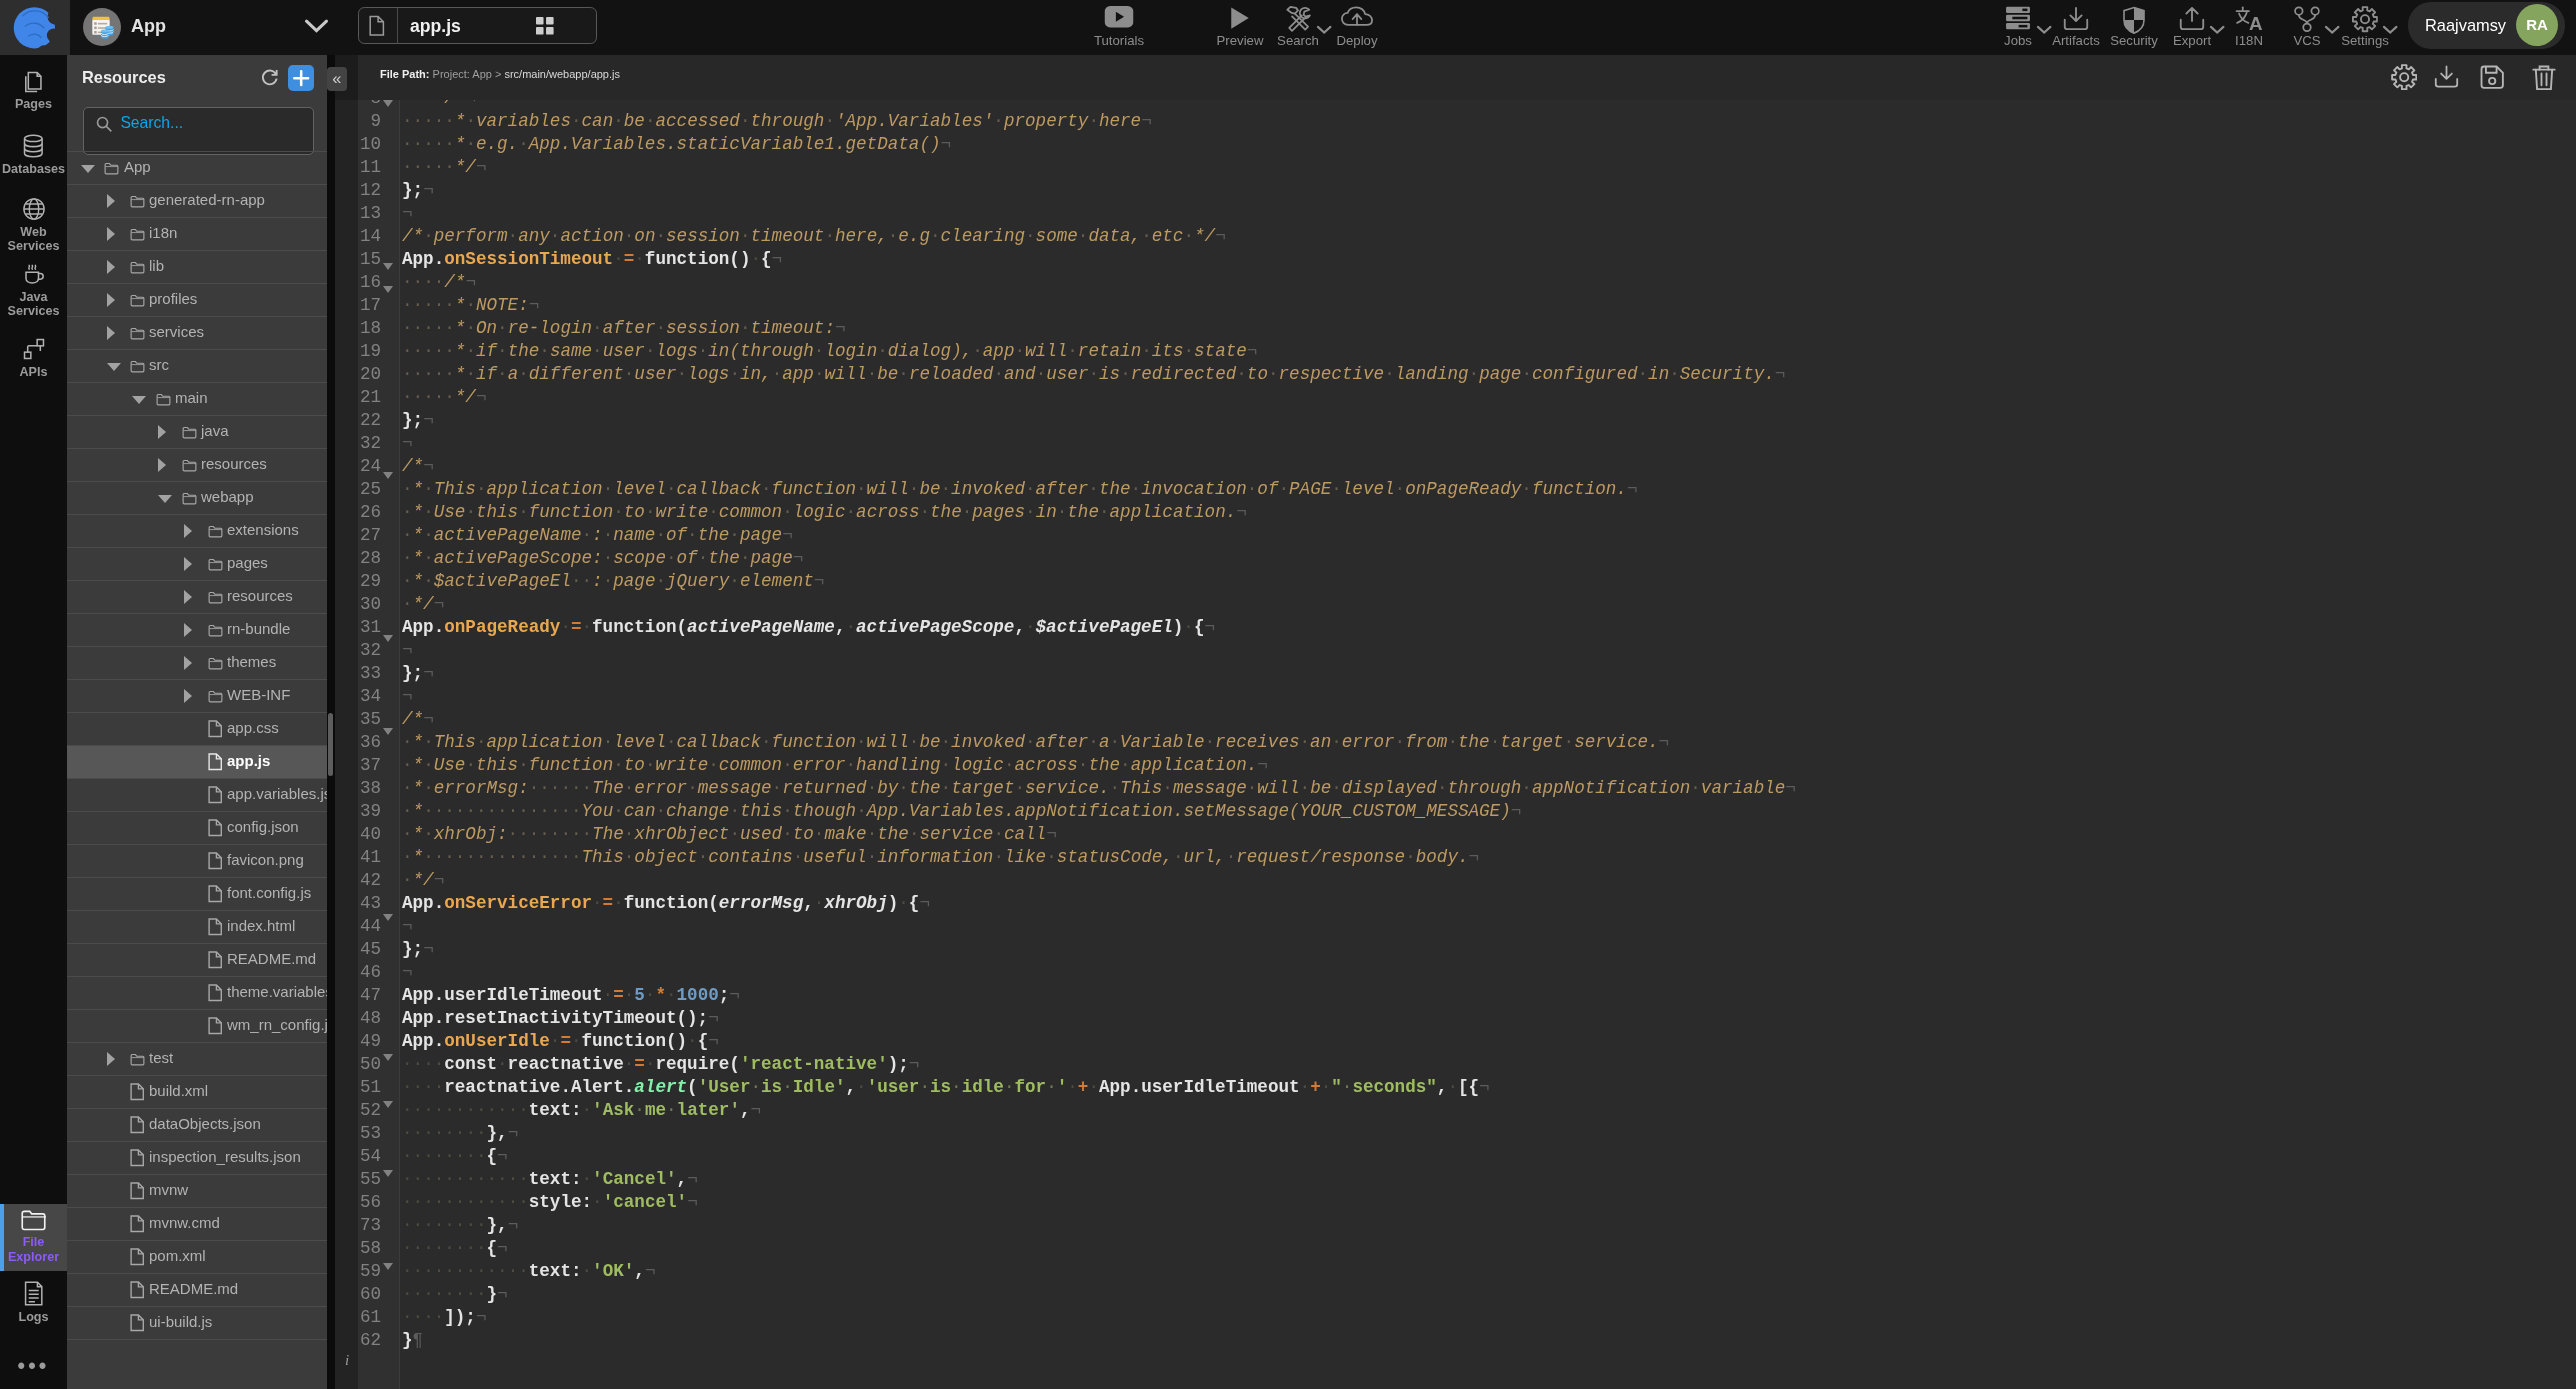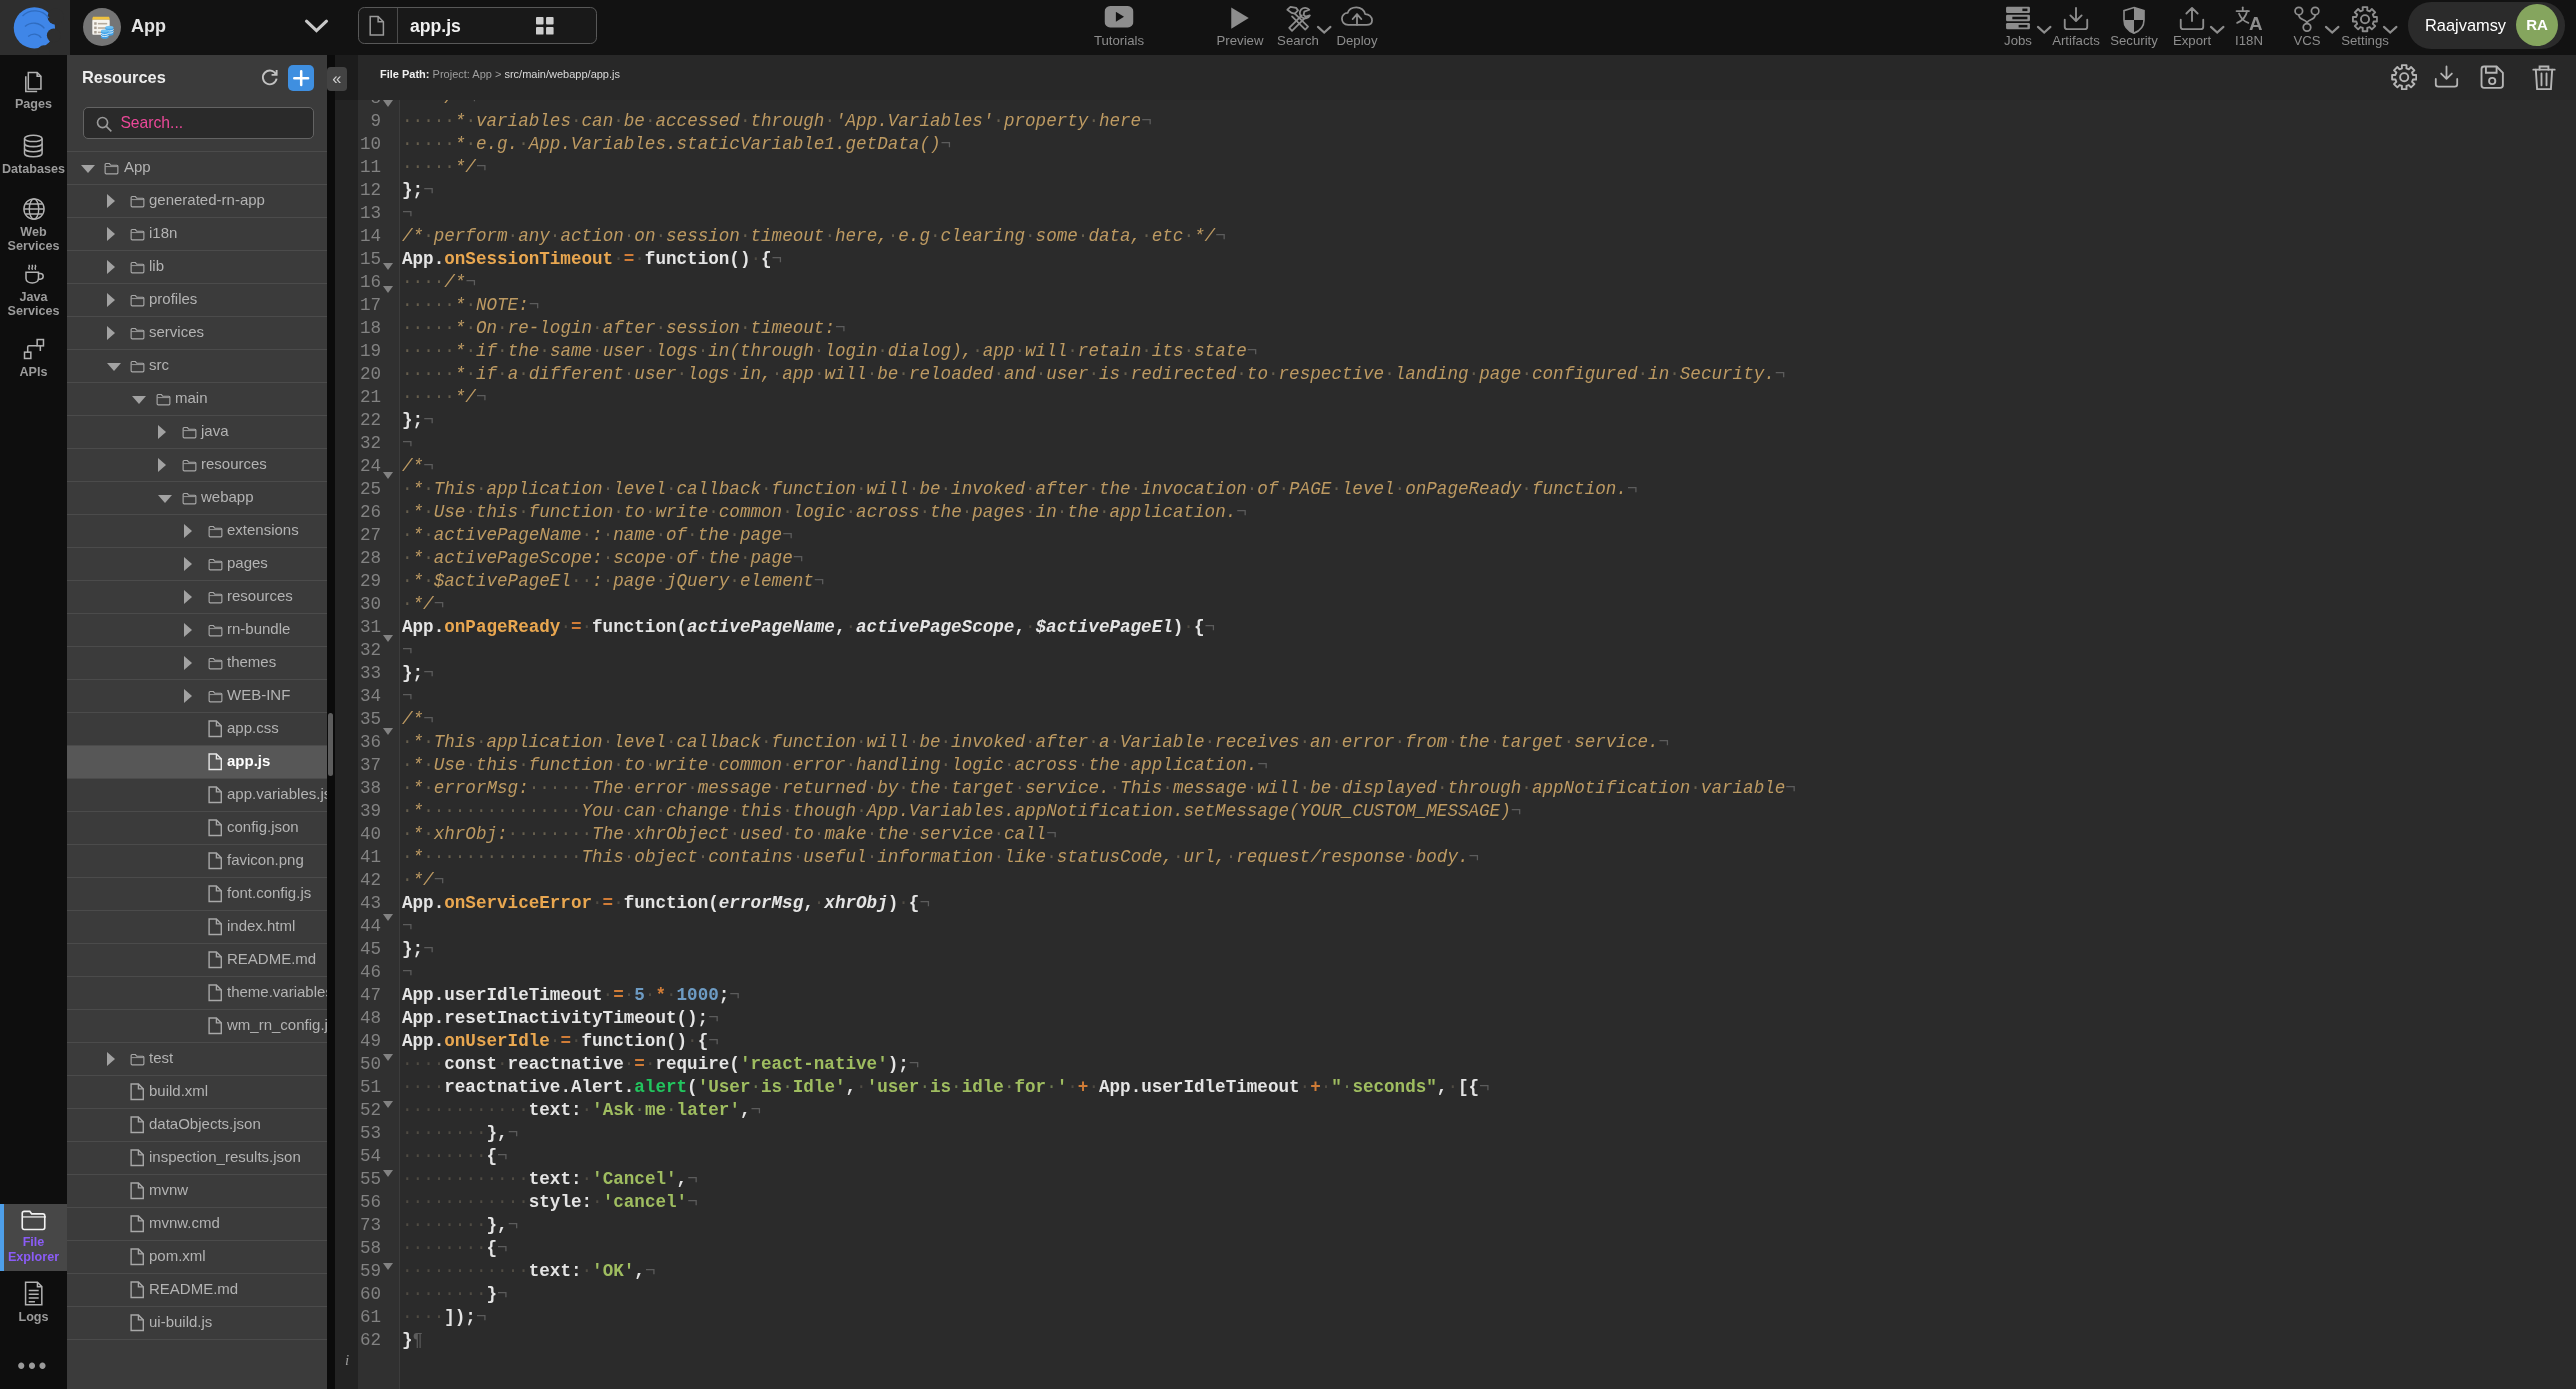--- a/index.html
+++ b/index.html
@@ -14,21 +14,21 @@
 #tabname{position:absolute;left:410px;top:16.4px;color:#f0f0f0;font-size:17.6px;font-weight:bold}
 #pill{position:absolute;left:2408px;top:1.9px;width:157px;height:47px;border-radius:23px;background:#2b2b2b}
 #pillname{position:absolute;left:2425px;top:15.7px;color:#fff;font-size:16.4px;font-weight:normal}
 #ra{position:absolute;left:2516px;top:4.4px;width:42px;height:42px;border-radius:50%;background:#85a55e;color:#fff;font-size:15px;font-weight:bold;text-align:center;line-height:42px}
 #rail{position:absolute;left:0;top:55px;width:67px;height:1335px;background:#0e0e0e}
 .railitem{position:absolute;left:0;width:67px;text-align:center;color:#9b9b9b;font-size:12.6px;font-weight:bold;line-height:14.5px}
 .railitem svg{display:block;margin:0 auto 3.8px}
 #panel{position:absolute;left:67px;top:55px;width:260px;height:1335px;background:#3b3b3b;overflow:hidden}
 #restitle{position:absolute;left:15px;top:12.6px;color:#ececec;font-size:16.4px;font-weight:bold}
 #plusbtn{position:absolute;left:221px;top:10px;width:26.4px;height:26.4px;border-radius:5px;background:#3f8fe0}
-#search{position:absolute;left:16.4px;top:52px;width:231px;height:32px;border:1.3px solid #636363;border-radius:5px;background:#2a2a2a;color:#ec4899;font-size:15.7px;line-height:30px}
+#search{position:absolute;left:16.4px;top:52px;width:231px;height:48px;border:1.3px solid #636363;border-radius:5px;background:#2a2a2a;color:#0ea5e9;font-size:15.7px;line-height:30px}
 #search span{margin-left:36px}
 #tree{position:absolute;left:0;top:96px;width:260px}
 .trow{position:relative;width:260px;height:33px;border-top:1.3px solid #4b4b4b}
 .trow.sel{background:#575757}
 .tlabel{position:absolute;top:6.3px;color:#b3b3b3;font-size:15px;white-space:nowrap}
 .trow.sel .tlabel{color:#fff;font-weight:bold}
 .trow.sel .tic{color:#e8e8e8}
 .car{position:absolute;width:0;height:0}
 .car.down{top:12.6px;border-left:7px solid transparent;border-right:7px solid transparent;border-top:8.2px solid #a2a2a2}
 .car.right{top:9.4px;border-top:7px solid transparent;border-bottom:7px solid transparent;border-left:8.2px solid #a2a2a2}
@@ -50,21 +50,21 @@
 #gutsep{position:absolute;left:64px;top:0;width:1.3px;height:1290px;background:#3c3c3c}
 #gutter{position:absolute;left:0;top:-12.6px;width:46px;text-align:right;font-family:"Liberation Mono",monospace;font-size:17.6px;line-height:23px;color:#828282}
 #code{position:absolute;left:67px;top:-12.6px;font-family:"Liberation Mono",monospace;font-size:17.6px;line-height:23px;color:#e4e4e4;font-weight:bold;white-space:pre}
 .cl{height:23px}
 .gl{height:23px}
 .c{color:#bd9a62;font-style:italic;font-weight:normal}
 .f{color:#e9a750}
 .o{color:#d07c37}
 .n{color:#6d9bc3}
 .s{color:#9fbd60}
-.a{color:#22c55e;}
+.a{color:#86efac;font-style:italic}
 .i{font-style:italic}
 .q{color:#5c5c5c;font-weight:normal;font-style:normal}
 u{text-decoration:none;color:#4f4b43;font-style:normal;font-weight:normal}
 .c u{color:#665e4d}
 .s u{color:#6d7a50}
 .fold{position:absolute;left:48px;width:0;height:0;border-left:5.7px solid transparent;border-right:5.7px solid transparent;border-top:7px solid #909090;opacity:.85}
 #infoi{position:absolute;left:10px;top:1252px;width:12.6px;color:#9a9a9a;font-size:15px;font-style:italic;font-family:"Liberation Serif",serif}
 </style></head><body>
 <div id="topbar">
   <div id="logotile"><svg width="70" height="55" viewBox="0 0 112 87">

